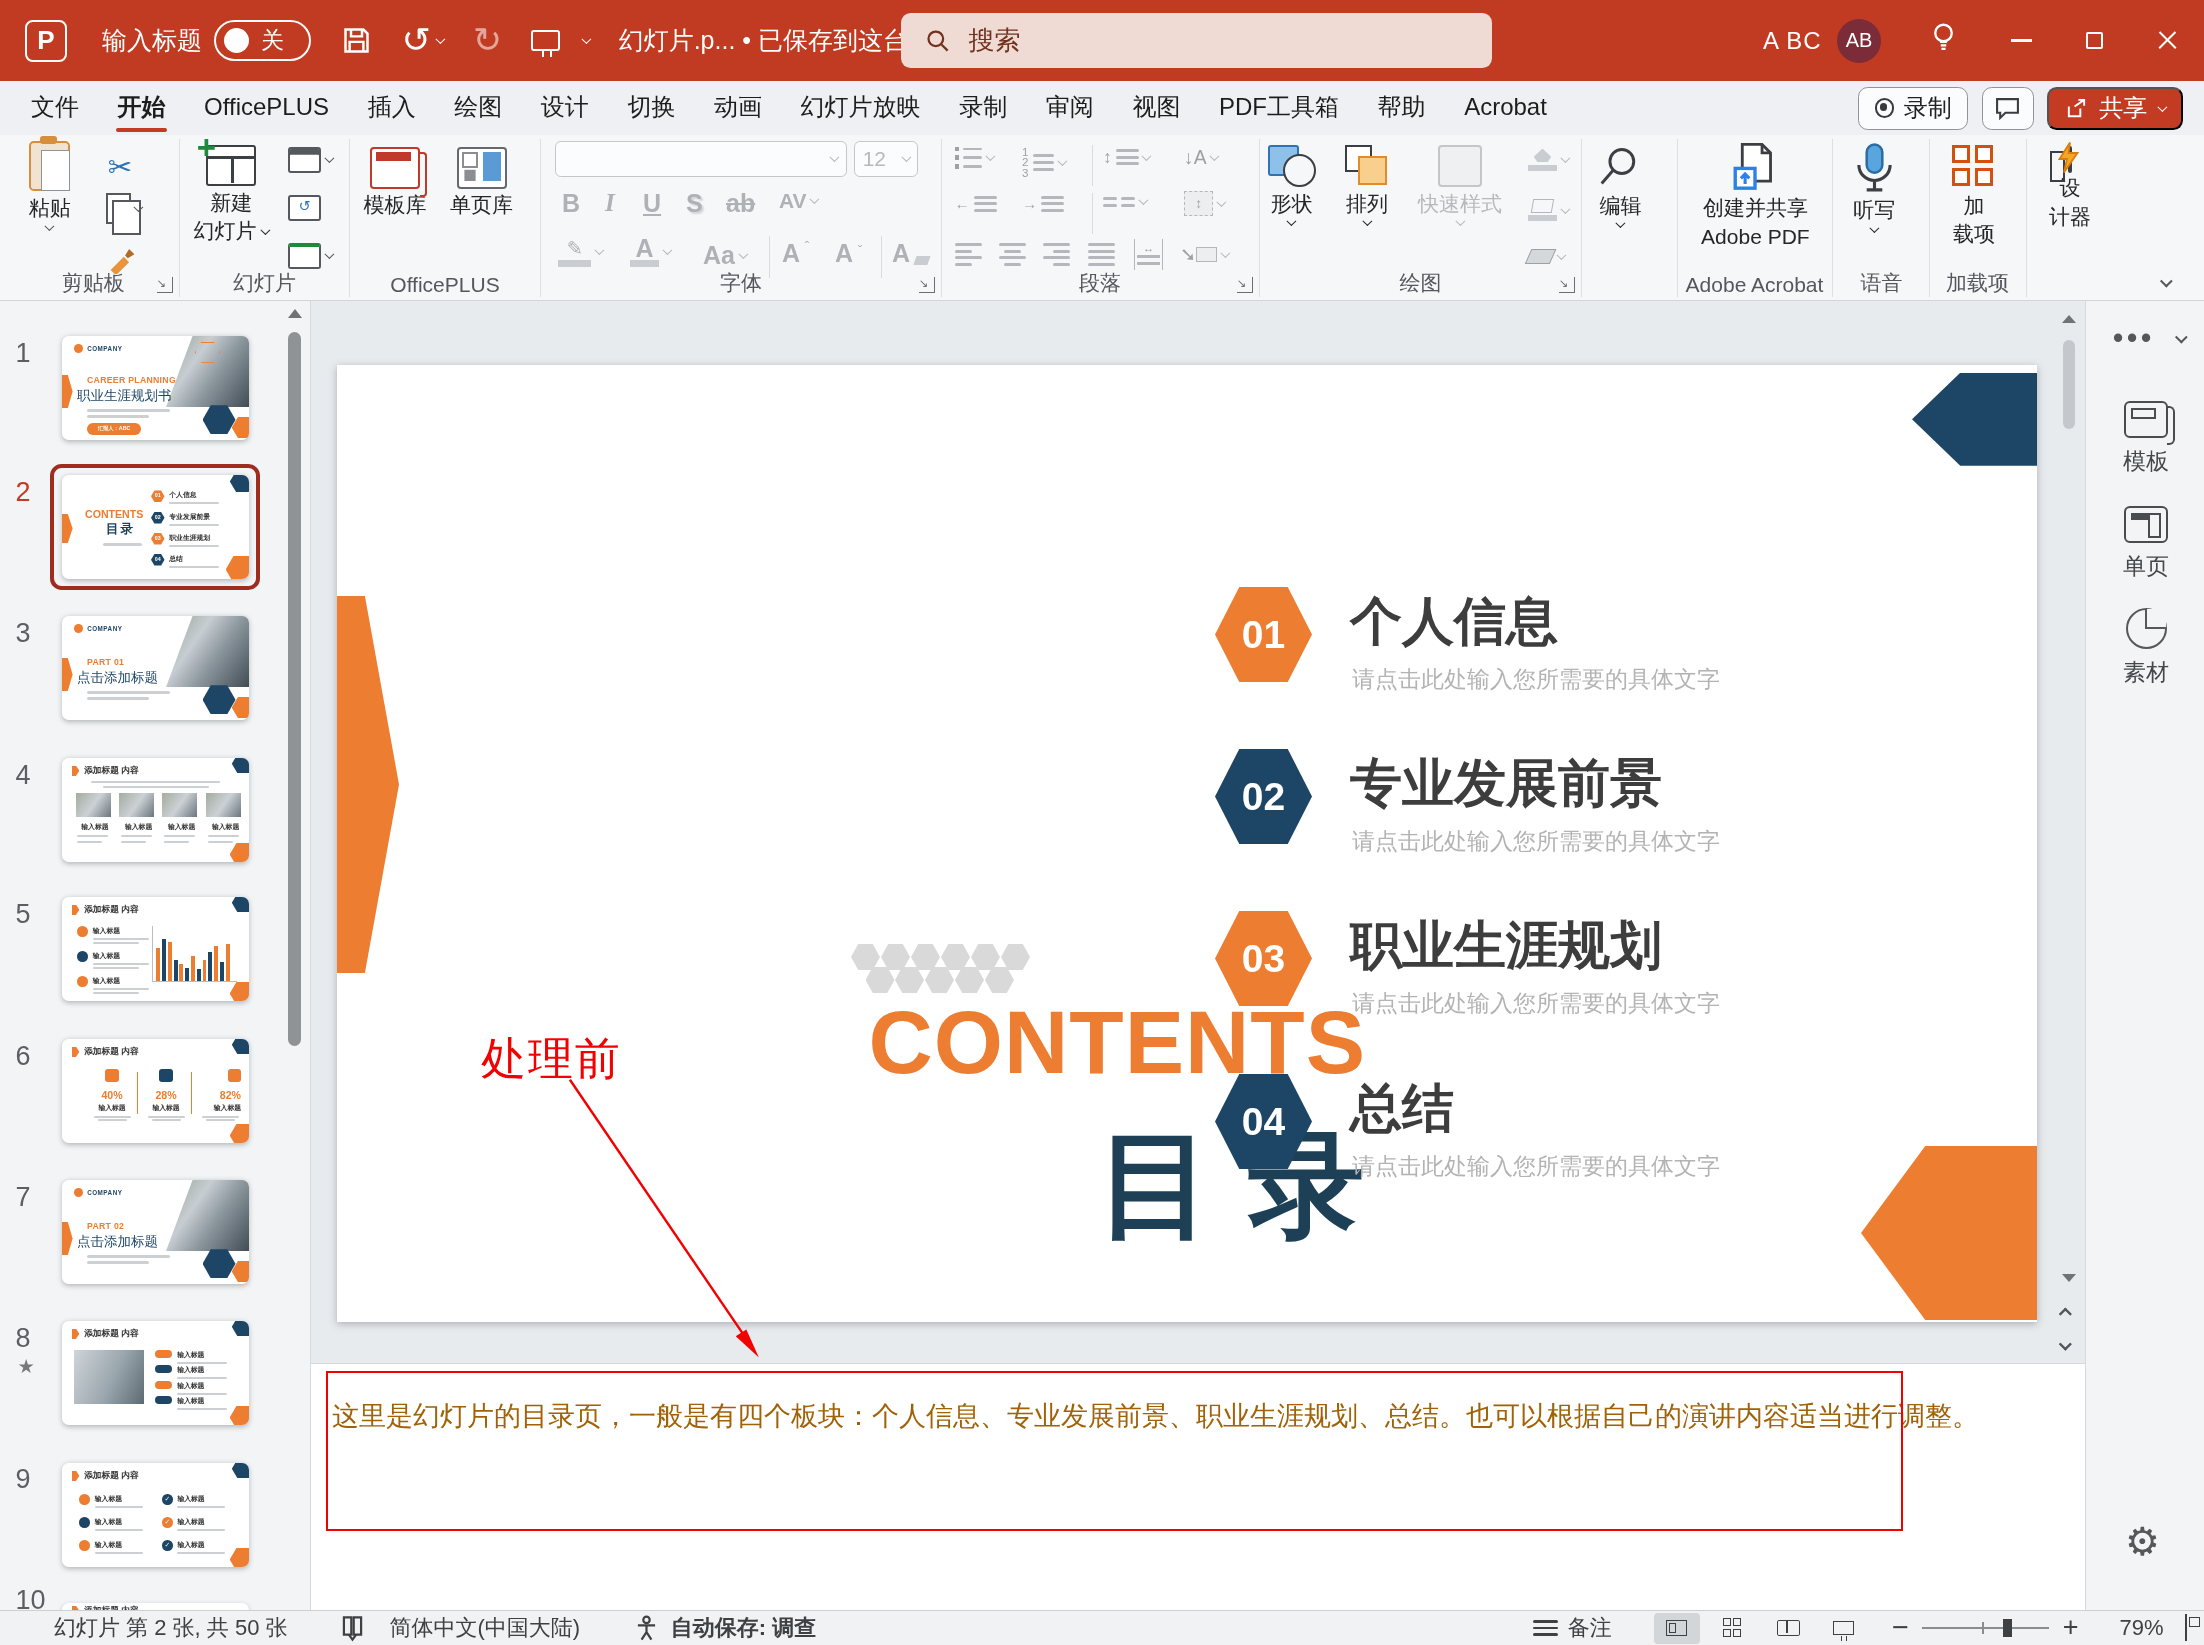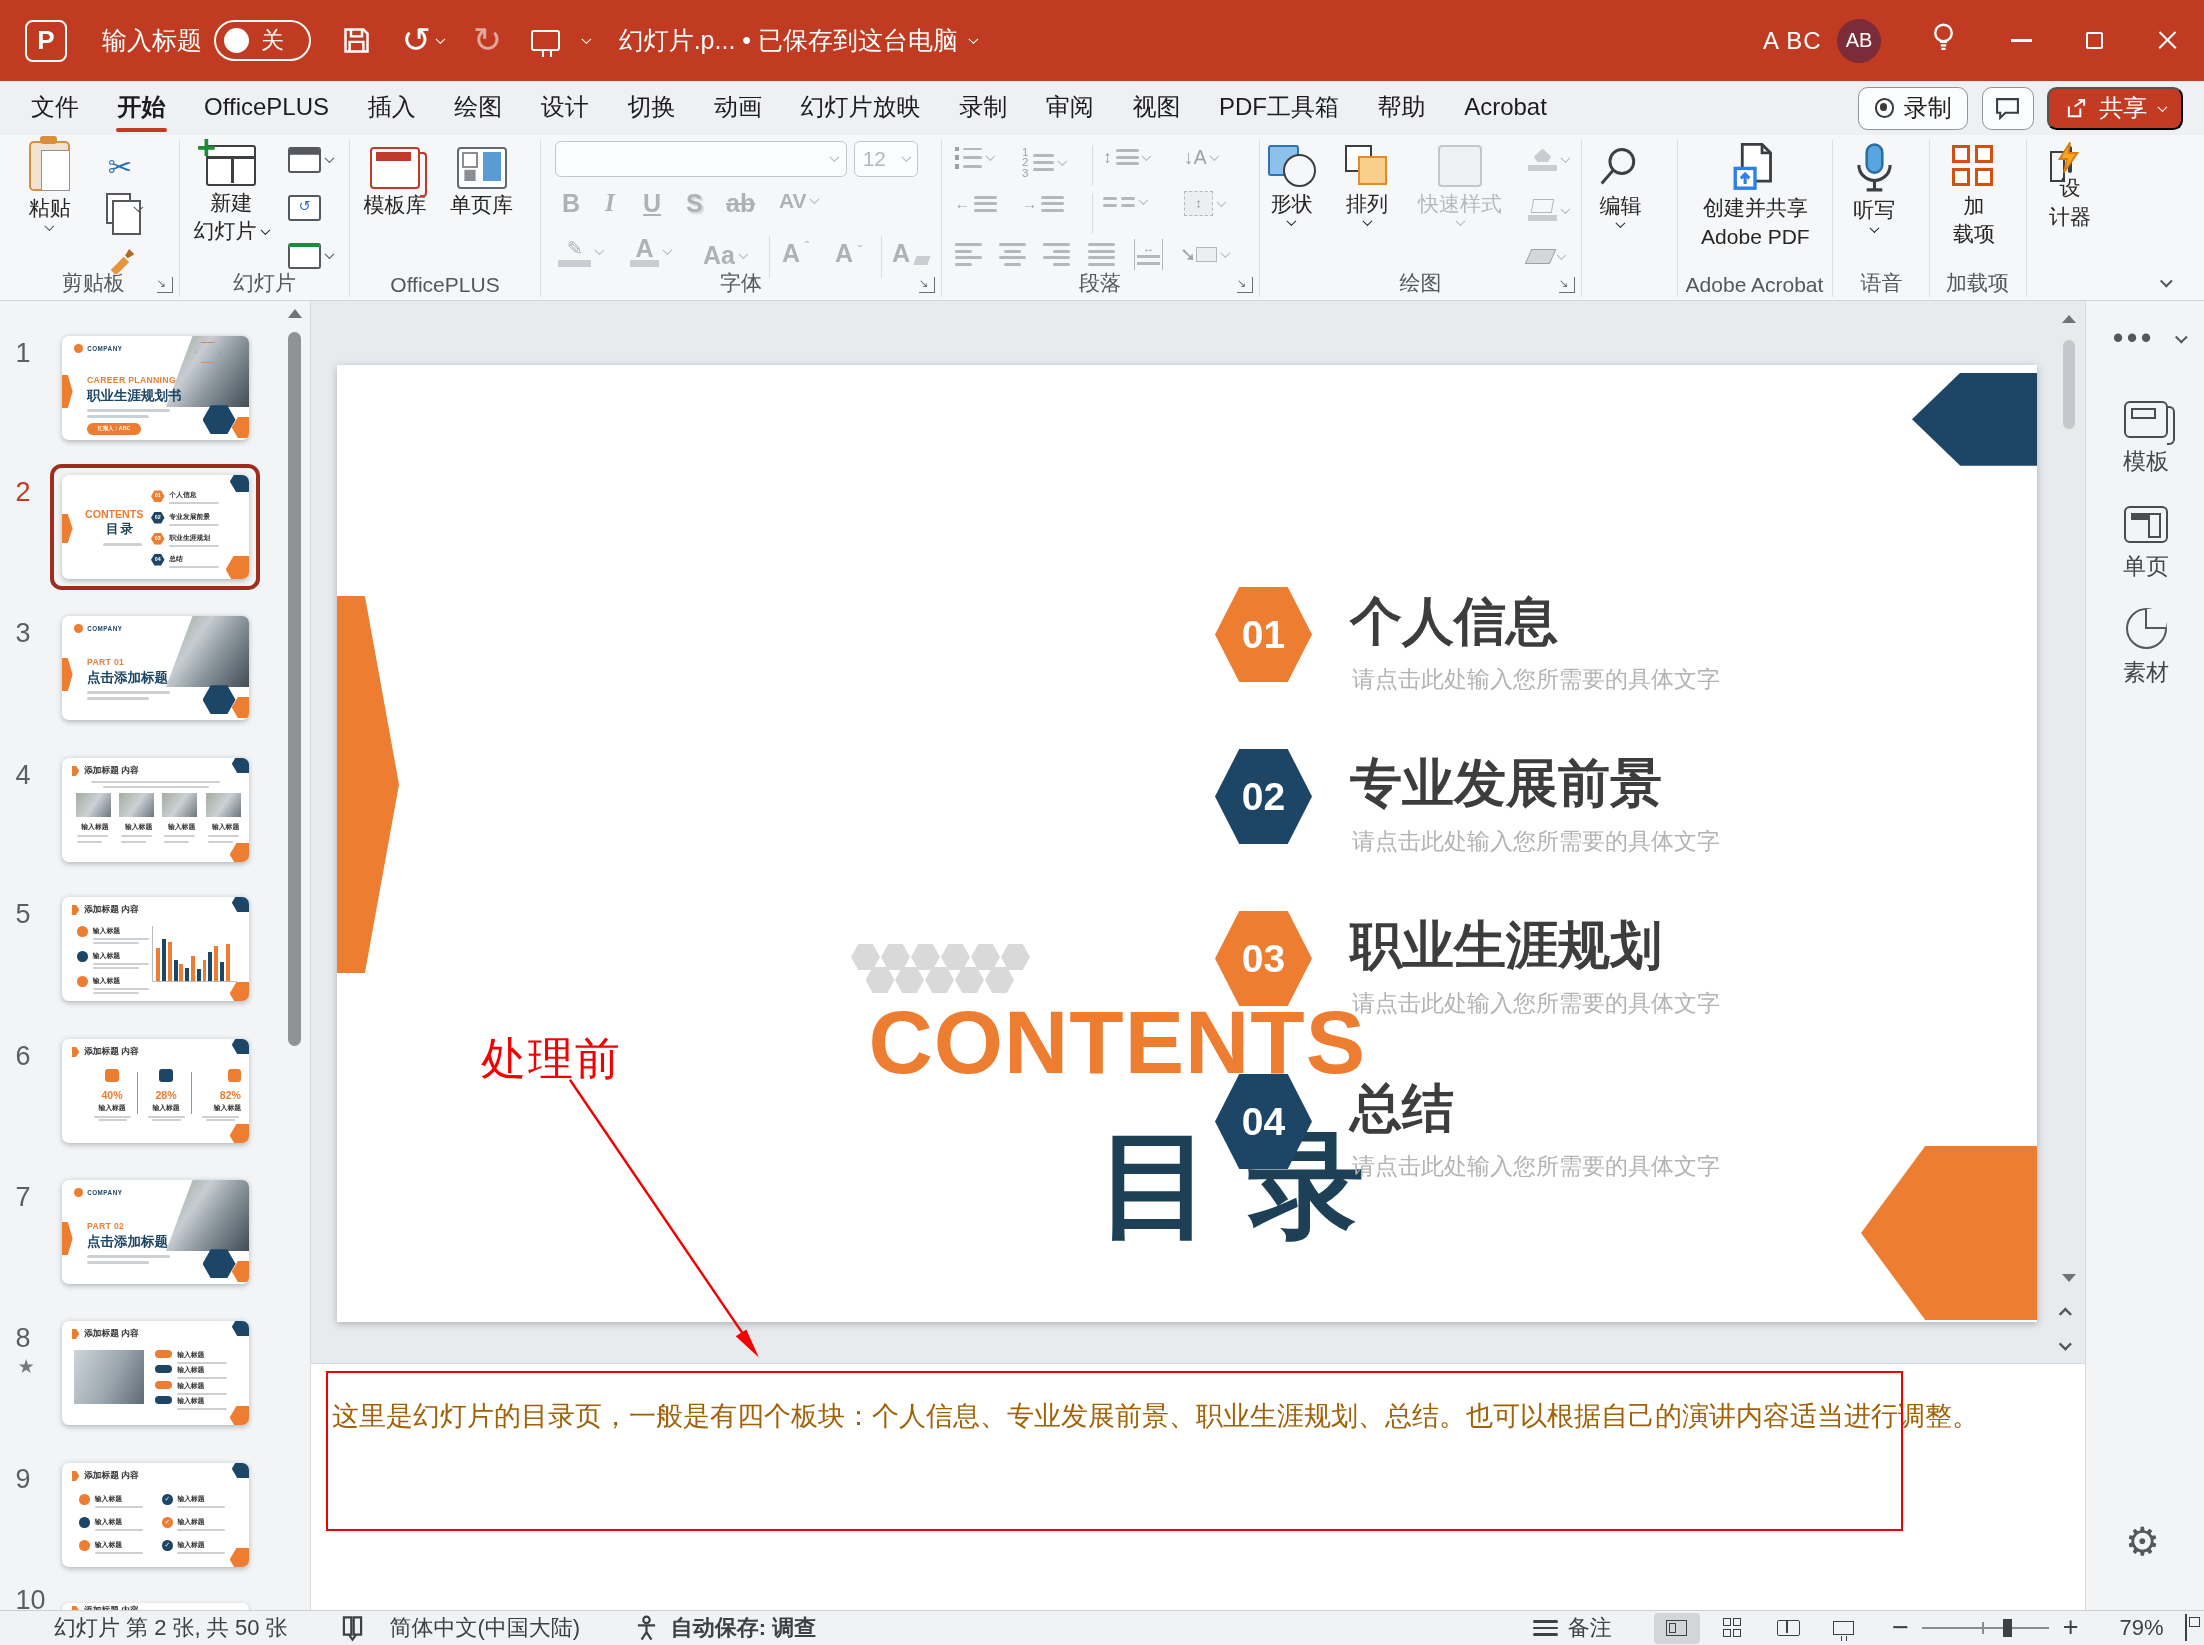--- a/index.html
+++ b/index.html
@@ -99,21 +99,21 @@
 .mini{position:absolute;left:62px;width:187px;height:104px;background:#fff;border-radius:6.8px;box-shadow:0 1.9px 4.8px rgba(70,75,80,.35);overflow:hidden}
 .selframe{position:absolute;left:50px;top:163px;width:210px;height:126px;border:4.8px solid #9e2d20;border-radius:11.6px;background:transparent}
 .hex{clip-path:polygon(25% 0,75% 0,100% 50%,75% 100%,25% 100%,0 50%)}
 .or{background:#ed7d31}.nv{background:#1d4566}
 .mbar{position:absolute;height:2.9px;background:#cdd0d2;border-radius:1.9px}
 .mchevL{position:absolute;left:0;width:10.6px;clip-path:polygon(0 0,55% 0,100% 50%,55% 100%,0 100%)}
 .mlogo{position:absolute;left:11.6px;top:7.7px;display:flex;align-items:center;gap:3.9px}
 .mlogo b{width:9.7px;height:9.7px;border-radius:50%;background:#ed7d31;display:block}
 .mlogo span{font-size:6.3px;font-weight:bold;color:#1d4566;letter-spacing:0.5px}
 .m-eyebrow{position:absolute;left:25px;font-size:8.7px;font-weight:bold;color:#ed7d31;letter-spacing:0.3px}
-.m-titletx{position:absolute;left:25px;font-size:13.5px;font-weight:bold;color:#1d4566}
+.m-titletx{position:absolute;left:15px;font-size:13.5px;font-weight:normal;color:#1d4566}
 .mphoto{position:absolute;right:0;top:0;width:83px;height:71px;background:linear-gradient(125deg,#93a08f 0%,#c7cdd2 35%,#8a959c 60%,#414c55 100%);clip-path:polygon(32% 0,100% 0,100% 100%,0 100%)}
 .mhex{position:absolute}
 .mhead{position:absolute;left:9.7px;top:6.8px;display:flex;align-items:center;gap:4.8px;font-size:8.7px;font-weight:bold;color:#333;white-space:nowrap}
 .mhead::before{content:"";width:7.7px;height:10.6px;background:#ed7d31;clip-path:polygon(0 0,55% 0,100% 50%,55% 100%,0 100%)}
 .mcap{font-size:6.8px;font-weight:bold;color:#2e2e2e;white-space:nowrap}
 .mini .ph{position:absolute;top:35px;width:35px;height:24px;background:linear-gradient(125deg,#a3ac9f,#ccd1d5 50%,#6a757d)}
 .mrow{position:absolute;display:flex;align-items:flex-start;gap:4.8px}
 .mcirc{width:10.6px;height:10.6px;border-radius:50%;flex:none}
 .mbarcol{display:flex;flex-direction:column;gap:1.9px}
 .mbarcol i{display:block;height:1.9px;background:#cdd0d2;border-radius:1px}
@@ -208,20 +208,27 @@
       </span>
     <span class="tbi">
         <span class="monitor"></span>
       </span>
     <span class="tbi" style="margin-left:23px">
         <span class="chev sm"></span>
       </span>
     <div class="doc-title">
       <span>幻灯片.p... • 已保存到这台电脑</span>
         <span class="chev sm"></span>
+    </div>
+    <div class="searchbox">
+      <svg width="27" height="27" viewBox="0 0 24 24" fill="none" stroke="#70321f" stroke-width="2">
+          <circle cx="10.5" cy="10.5" r="6.5"></circle>
+          <path d="M15.5 15.5 21 21"></path>
+        </svg>
+      <span>搜索</span>
     </div>
     <div class="tb-right">
       <span class="presence">A BC</span>
       <span class="avatar">AB</span>
       <span class="bulbwrap">
         <svg width="29" height="33" viewBox="0 0 20 24" fill="none" stroke="#fff" stroke-width="1.7">
             <circle cx="10" cy="8" r="6"></circle>
             <path d="M7.5 14.5h5M8 17h4M8.5 19.5h3"></path>
           </svg>
       </span>

